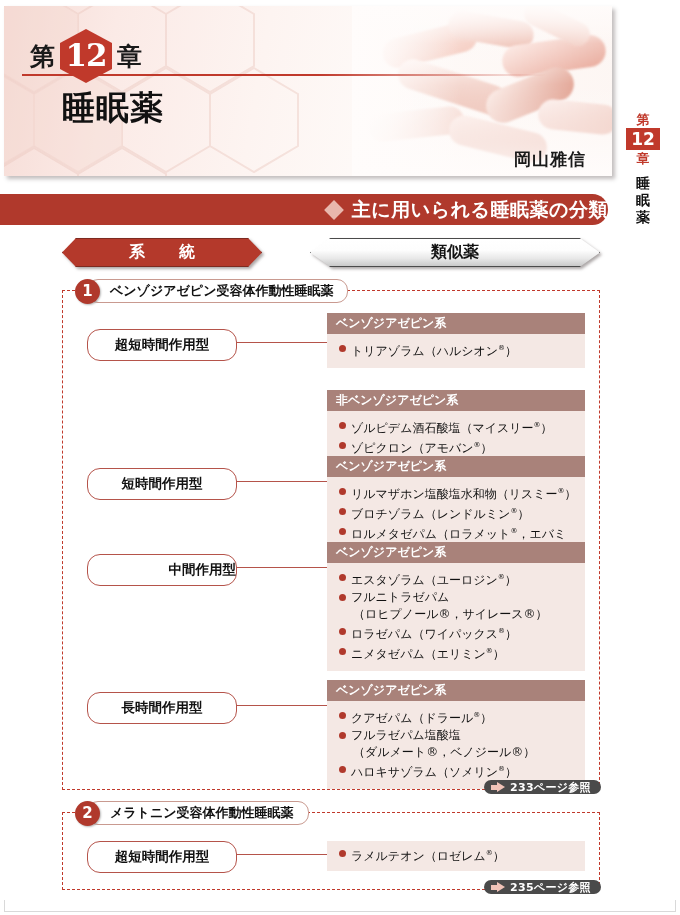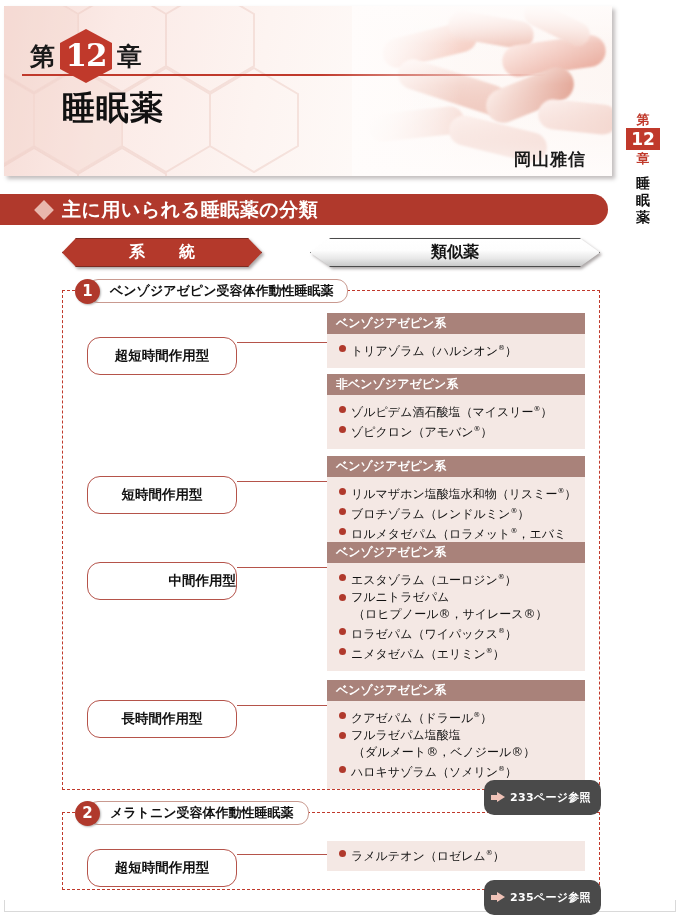--- a/index.html
+++ b/index.html
@@ -207,20 +207,21 @@
     left: 0;
     top: 194px;
     width: 608px;
     height: 31px;
     background: #b0392c;
     border-radius: 0 16px 16px 0;
     display: flex;
     align-items: center;
     box-sizing: border-box;
     padding-left: 37px;
+    justify-content: flex-end;
   }
   .diamond-icon {
     width: 14px;
     height: 14px;
     background: #e8b7ad;
     transform: rotate(45deg);
     margin-right: 11px;
     flex: 0 0 auto;
   }
   #section-header-title {
@@ -343,34 +344,33 @@
     position: relative;
     z-index: 2;
     white-space: nowrap;
   }
 
   
   .type-pill {
     position: absolute;
     left: 24px;
     width: 150px;
-    height: 38px;
+    height: 32px;
     background: #ffffff;
     border: 1.2px solid #b5534a;
     border-radius: 13px;
     display: flex;
     align-items: center;
     justify-content: center;
     font-family: "DejaVu Sans", "Liberation Sans", sans-serif;
     font-weight: 700;
     font-size: 13.5px;
     color: #111111;
     box-sizing: border-box;
     z-index: 3;
-    margin-top: 8px;
   }
   .connector {
     position: absolute;
     left: 174px;
     width: 90px;
     height: 1.4px;
     background: #b5534a;
     z-index: 1;
   }
 
@@ -418,21 +418,21 @@
     padding-left: 14px;
   }
   sup.reg {
     font-size: 7px;
     vertical-align: super;
   }
 
   
   .page-ref {
     position: absolute;
-    height: 35px;
+    height: 14px;
     background: #4a4a4a;
     border-radius: 10px;
     display: flex;
     align-items: center;
     padding: 0 10px 0 7px;
     z-index: 5;
   }
   .ref-arrow {
     width: 0; height: 0;
     position: relative;
@@ -560,21 +560,21 @@
     <div class="panel" style="top:22px;">
       <div class="panel-head">ベンゾジアゼピン系</div>
       <div class="panel-body">
         <div class="drug">
           <span class="bullet"></span>
           <span class="drug-text"><span>トリアゾラム（ハルシオン</span><sup class="reg">®</sup><span>）</span></span>
         </div>
       </div>
     </div>
 
-    <div class="panel" style="top:83px;">
+    <div class="panel" style="top:99px;">
       <div class="panel-head">非ベンゾジアゼピン系</div>
       <div class="panel-body">
         <div class="drug">
           <span class="bullet"></span>
           <span class="drug-text"><span>ゾルピデム酒石酸塩（マイスリー</span><sup class="reg">®</sup><span>）</span></span>
         </div>
         <div class="drug">
           <span class="bullet"></span>
           <span class="drug-text"><span>ゾピクロン（アモバン</span><sup class="reg">®</sup><span>）</span></span>
         </div>

